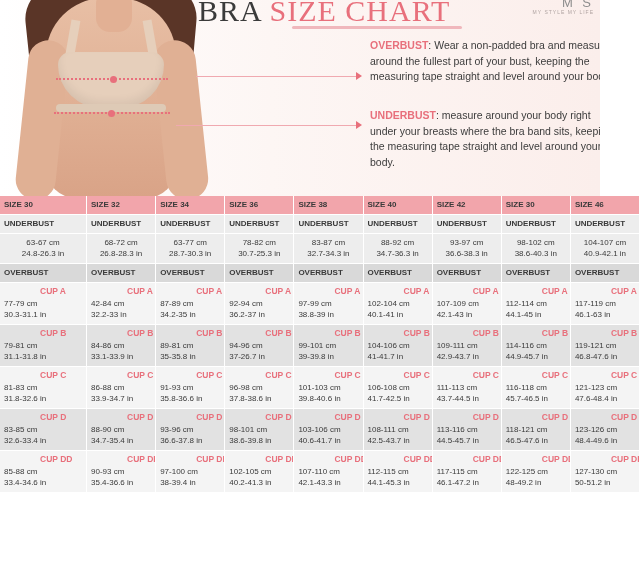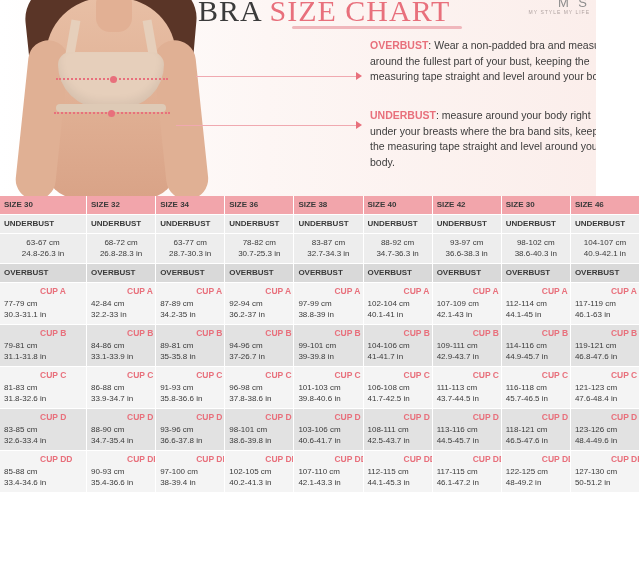--- a/index.html
+++ b/index.html
@@ -16,24 +16,25 @@
     position: relative;
     width: 640px;
     height: 583px;
     background: #ffffff;
     overflow: hidden;
   }
 
   
   .hero {
     position: relative;
-    width: 596px;
+    width: 552px;
     height: 196px;
     background: linear-gradient(to right, #ffffff 0%, #fdf6f4 45%, #fbeeeb 100%);
     overflow: hidden;
+    padding-left: 48px;
   }
 
   .hero-title {
     position: absolute;
     top: -6px;
     left: 198px;
     font-family: "Liberation Serif", serif;
     font-size: 30px;
     letter-spacing: 1px;
     color: #3b3b3b;

